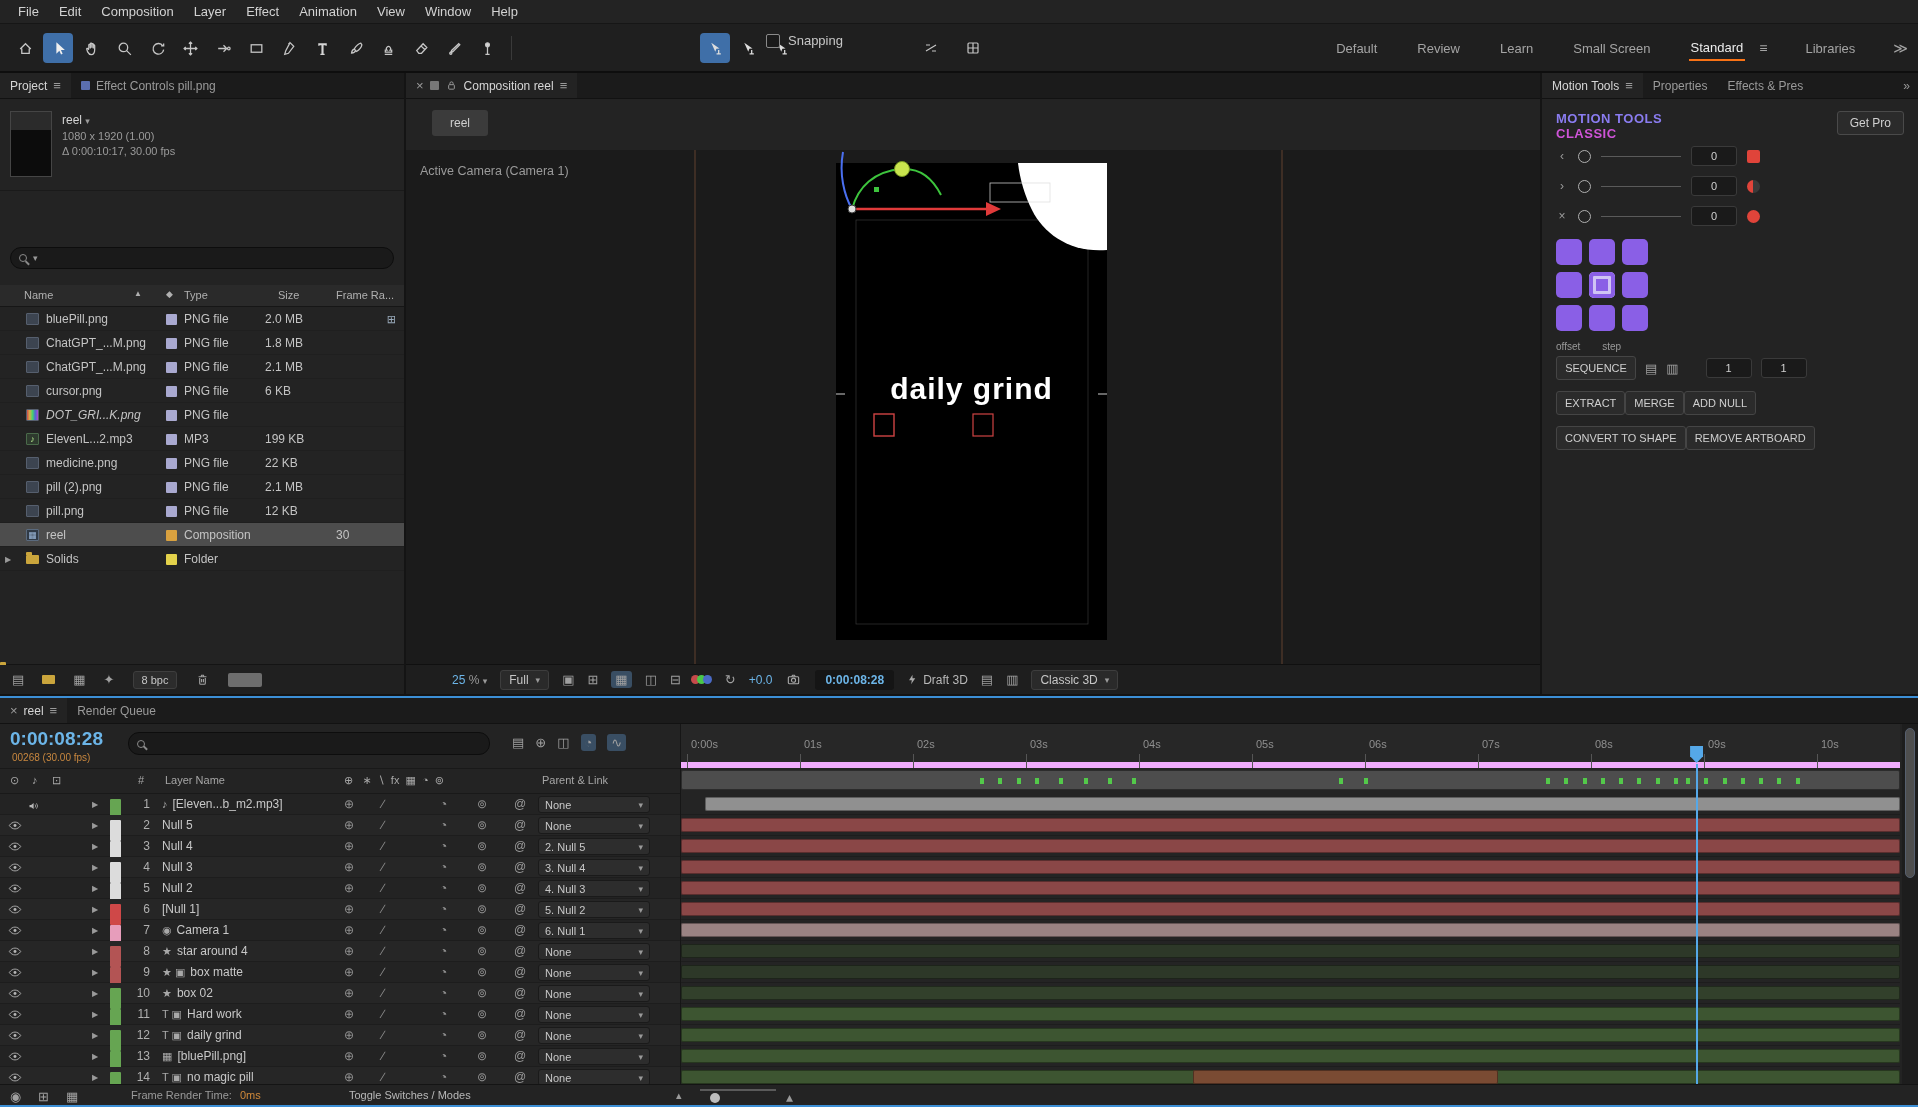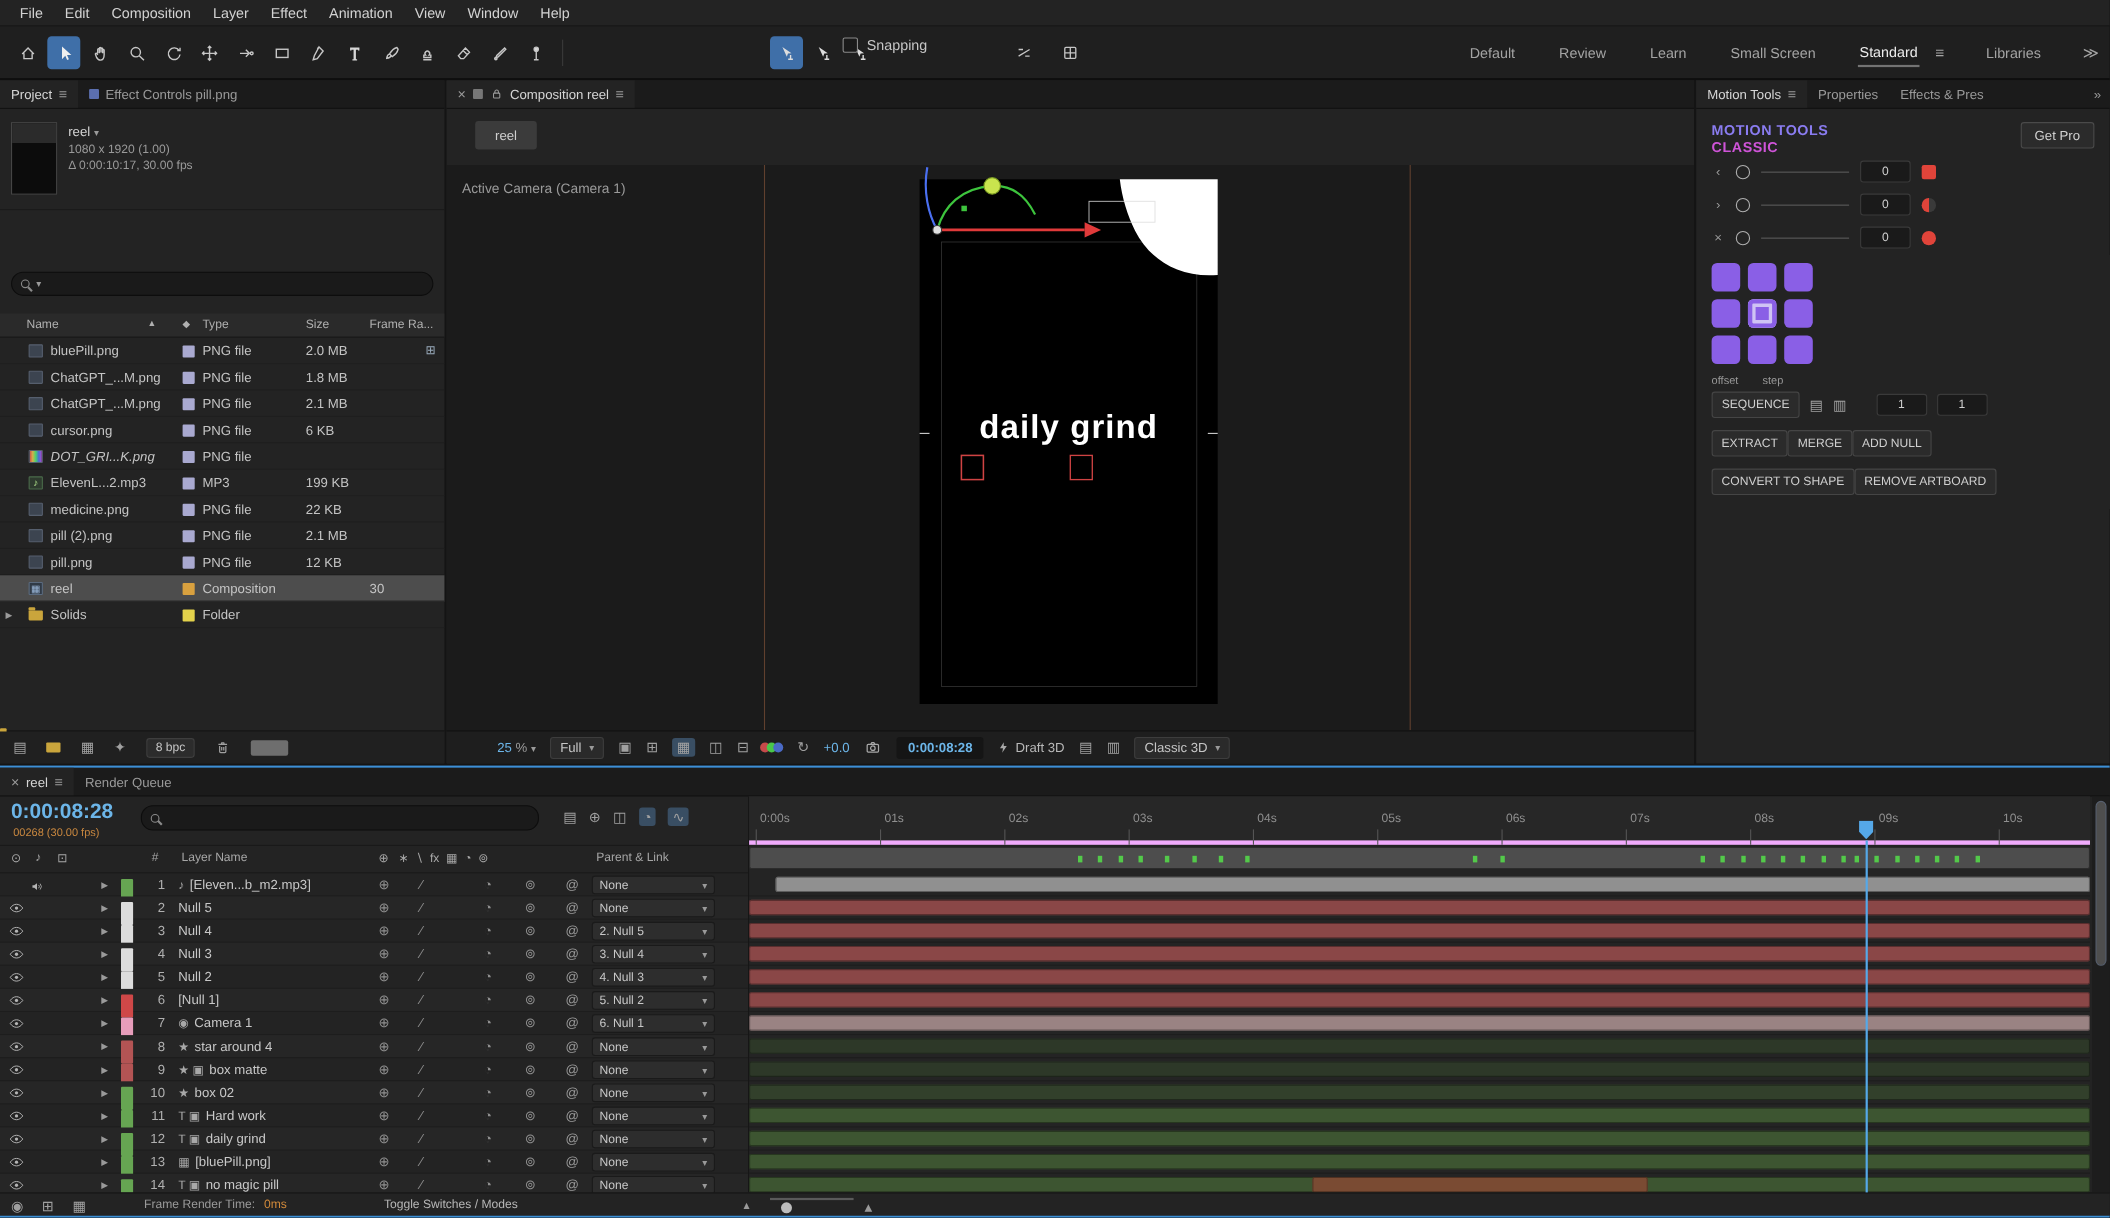--- a/index.html
+++ b/index.html
@@ -14,21 +14,21 @@
 .tgroup{position:absolute;top:9px;display:flex;gap:3px;align-items:center}
 .tool{width:30px;height:30px;display:flex;align-items:center;justify-content:center;border-radius:4px}
 .tool svg{stroke:#c6c6c6;fill:none;stroke-width:1.2}
 .tool.active{background:#3f6fa8}
 .vsep{width:1px;height:24px;background:#3a3a3a;margin:0 6px}
 #snap-group{left:766px;gap:8px}
 .checkbox{width:14px;height:14px;border:1px solid #8a8a8a;border-radius:2px;background:#1a1a1a}
 #snap-label{font-size:13px;color:#c6c6c6}
 #workspaces{position:absolute;right:10px;top:9px;display:flex;gap:36px;align-items:center;height:30px}
 .ws{font-size:13px;color:#a4a4a4;padding:4px 2px}
-.ws.active{color:#ececec;border-bottom:2px solid #737373}
+.ws.active{color:#ececec;border-bottom:2px solid #f97316}
 .ws-menu{color:#a4a4a4;font-size:14px;margin-left:-22px}
 .overflow{color:#a4a4a4;font-size:14px}
 
 .panel{position:absolute;top:73px;height:621px;background:#232323}
 #project-panel{left:0;width:404px}
 #comp-panel{left:406px;width:1134px}
 #motion-panel{left:1542px;width:376px}
 .tabstrip{height:26px;background:#1b1b1b;display:flex;align-items:stretch;border-bottom:1px solid #121212}
 .tab{display:flex;align-items:center;gap:6px;padding:0 10px;font-size:12px;color:#9a9a9a;white-space:nowrap}
 .tab.active{background:#232323;color:#d6d6d6}
@@ -57,21 +57,21 @@
 .thumb{position:absolute;left:26px;top:6px;width:13px;height:12px;background:#3c4450;border:1px solid #565f6e;border-radius:1px}
 .thumb.rainbow{background:linear-gradient(90deg,#d24a4a,#d2b24a,#4ad26e,#4a6ed2,#b04ad2)}
 .thumb.audio{background:#2e3a2e;border-color:#4a6a4a;color:#aee08a;font-size:9px;line-height:11px;text-align:center}
 .thumb.comp{background:#303a46;border-color:#5a6a7e;color:#9ab6d8;font-size:9px;line-height:11px;text-align:center}
 .folder-ic{position:absolute;left:26px;top:8px;width:13px;height:9px;background:#caa53c;border-radius:1px}
 .folder-ic::before{content:"";position:absolute;top:-3px;left:0;width:6px;height:3px;background:#caa53c;border-radius:1px 1px 0 0}
 .pname{position:absolute;left:46px;width:116px;overflow:hidden;white-space:nowrap;text-overflow:ellipsis}
 .pname.ital{font-style:italic}
 .plabel{position:absolute;left:166px;top:7px;width:11px;height:11px;border-radius:1px}
 .ptype{position:absolute;left:184px}
-.psize{position:absolute;left:278px}
+.psize{position:absolute;left:265px}
 .pfr{position:absolute;left:336px}
 .pbadge{position:absolute;right:8px;color:#9ab;font-size:11px}
 #proj-footer{position:absolute;left:0;bottom:0;width:100%;height:30px;background:#202020;border-top:1px solid #141414;display:flex;align-items:center;gap:18px;padding-left:12px}
 .gicon{color:#a0a0a0;font-size:13px}
 #bpc-chip{background:#2c2c2c;border:1px solid #3e3e3e;border-radius:3px;padding:2px 8px;font-size:11px;color:#c6c6c6}
 #proxy-box{width:34px;height:14px;background:#6e6e6e;border-radius:2px}
 
 #comp-chip-row{position:relative;height:51px}
 #comp-chip{position:absolute;left:26px;top:11px;background:#3b3b3b;border-radius:3px;padding:6px 18px;font-size:12px;color:#cfcfcf}
 #viewport{position:absolute;left:0;top:77px;right:0;bottom:30px;background:#1b1b1b;overflow:hidden}
@@ -131,21 +131,21 @@
 .cnum{left:128px;width:22px;text-align:right;color:#b0b0b0}
 .cname{left:162px;width:172px;overflow:hidden;white-space:nowrap}
 .lyr-type{color:#a8a8a8;margin-right:5px;font-size:11px}
 .sw1{left:344px;color:#8f8f8f}
 .sw2{left:382px;color:#8f8f8f}
 .sw3{left:440px;color:#8f8f8f}
 .sw4{left:477px;color:#8f8f8f}
 .cpick{left:514px;color:#9a9a9a}
 .cparent{left:538px;width:112px;background:#2d2d2d;border:1px solid #1a1a1a;border-radius:3px;height:17px !important;line-height:16px !important;top:2px !important;padding:0 6px;font-size:11px;display:flex;justify-content:space-between;align-items:center}
 #graph{position:absolute;left:680px;top:26px;width:1220px;bottom:21px;background:#242424;border-left:1px solid #161616}
-#ruler{position:absolute;left:0;top:0;right:0;height:44px;background:#272727;border-bottom:4px solid #f0abfc}
+#ruler{position:absolute;left:0;top:0;right:0;height:44px;background:#272727;border-bottom:6px solid #f0abfc}
 .rlab{position:absolute;top:14px;font-size:11px;color:#8f8f8f}
 .rtick{position:absolute;top:30px;width:1px;height:14px;background:#555}
 #workarea{position:absolute;left:0;top:46px;right:0;height:20px;background:#4d4d4d;border:1px solid #2c2c2c;border-radius:2px}
 .wtick{position:absolute;top:7px;width:4px;height:6px;background:#53c94a}
 #layer-bars{position:absolute;left:0;top:70px;right:0;bottom:0}
 .brow{position:relative;height:21px;border-bottom:1px solid #1d1d1d}
 .bar{position:absolute;top:3px;height:14px;border-radius:2px;box-shadow:inset 0 0 0 1px rgba(0,0,0,.35)}
 #playhead{position:absolute;top:40px;bottom:0;width:2px;background:#55a8e8;z-index:5}
 #playhead-handle{position:absolute;top:22px;width:13px;height:17px;background:#55a8e8;clip-path:polygon(0 0,100% 0,100% 60%,50% 100%,0 60%);z-index:6}
 #tl-scroll{position:absolute;right:0;top:26px;width:16px;bottom:21px;background:#1d1d1d}

